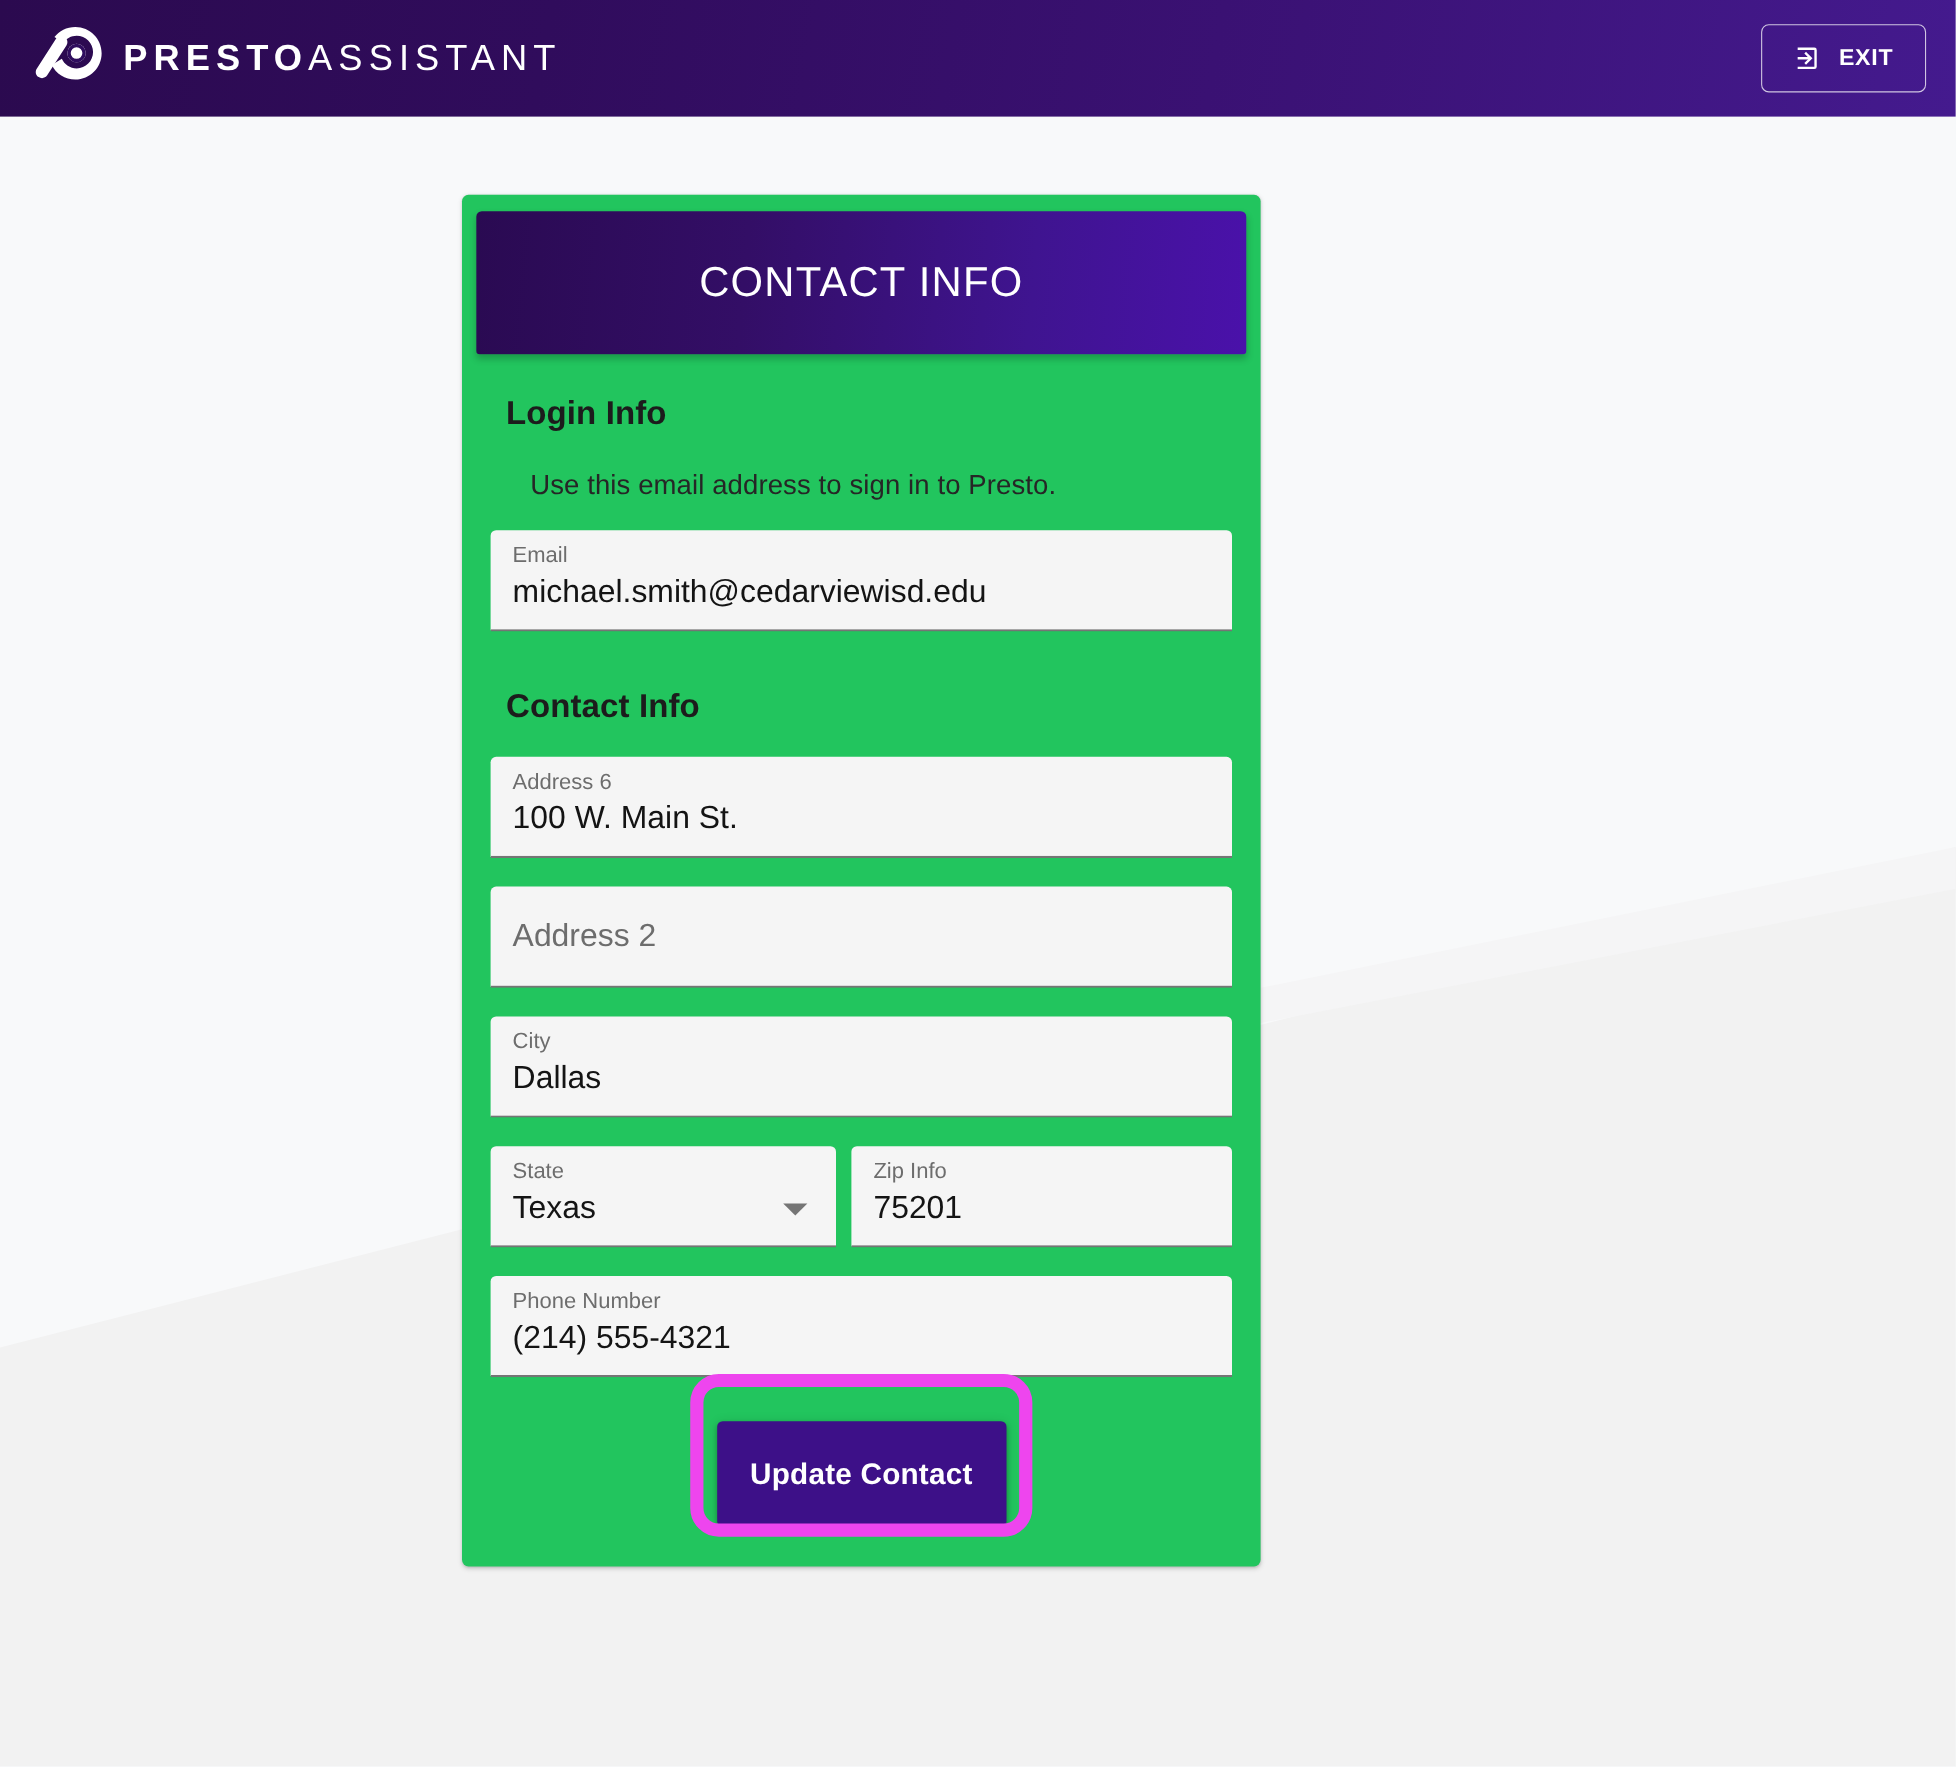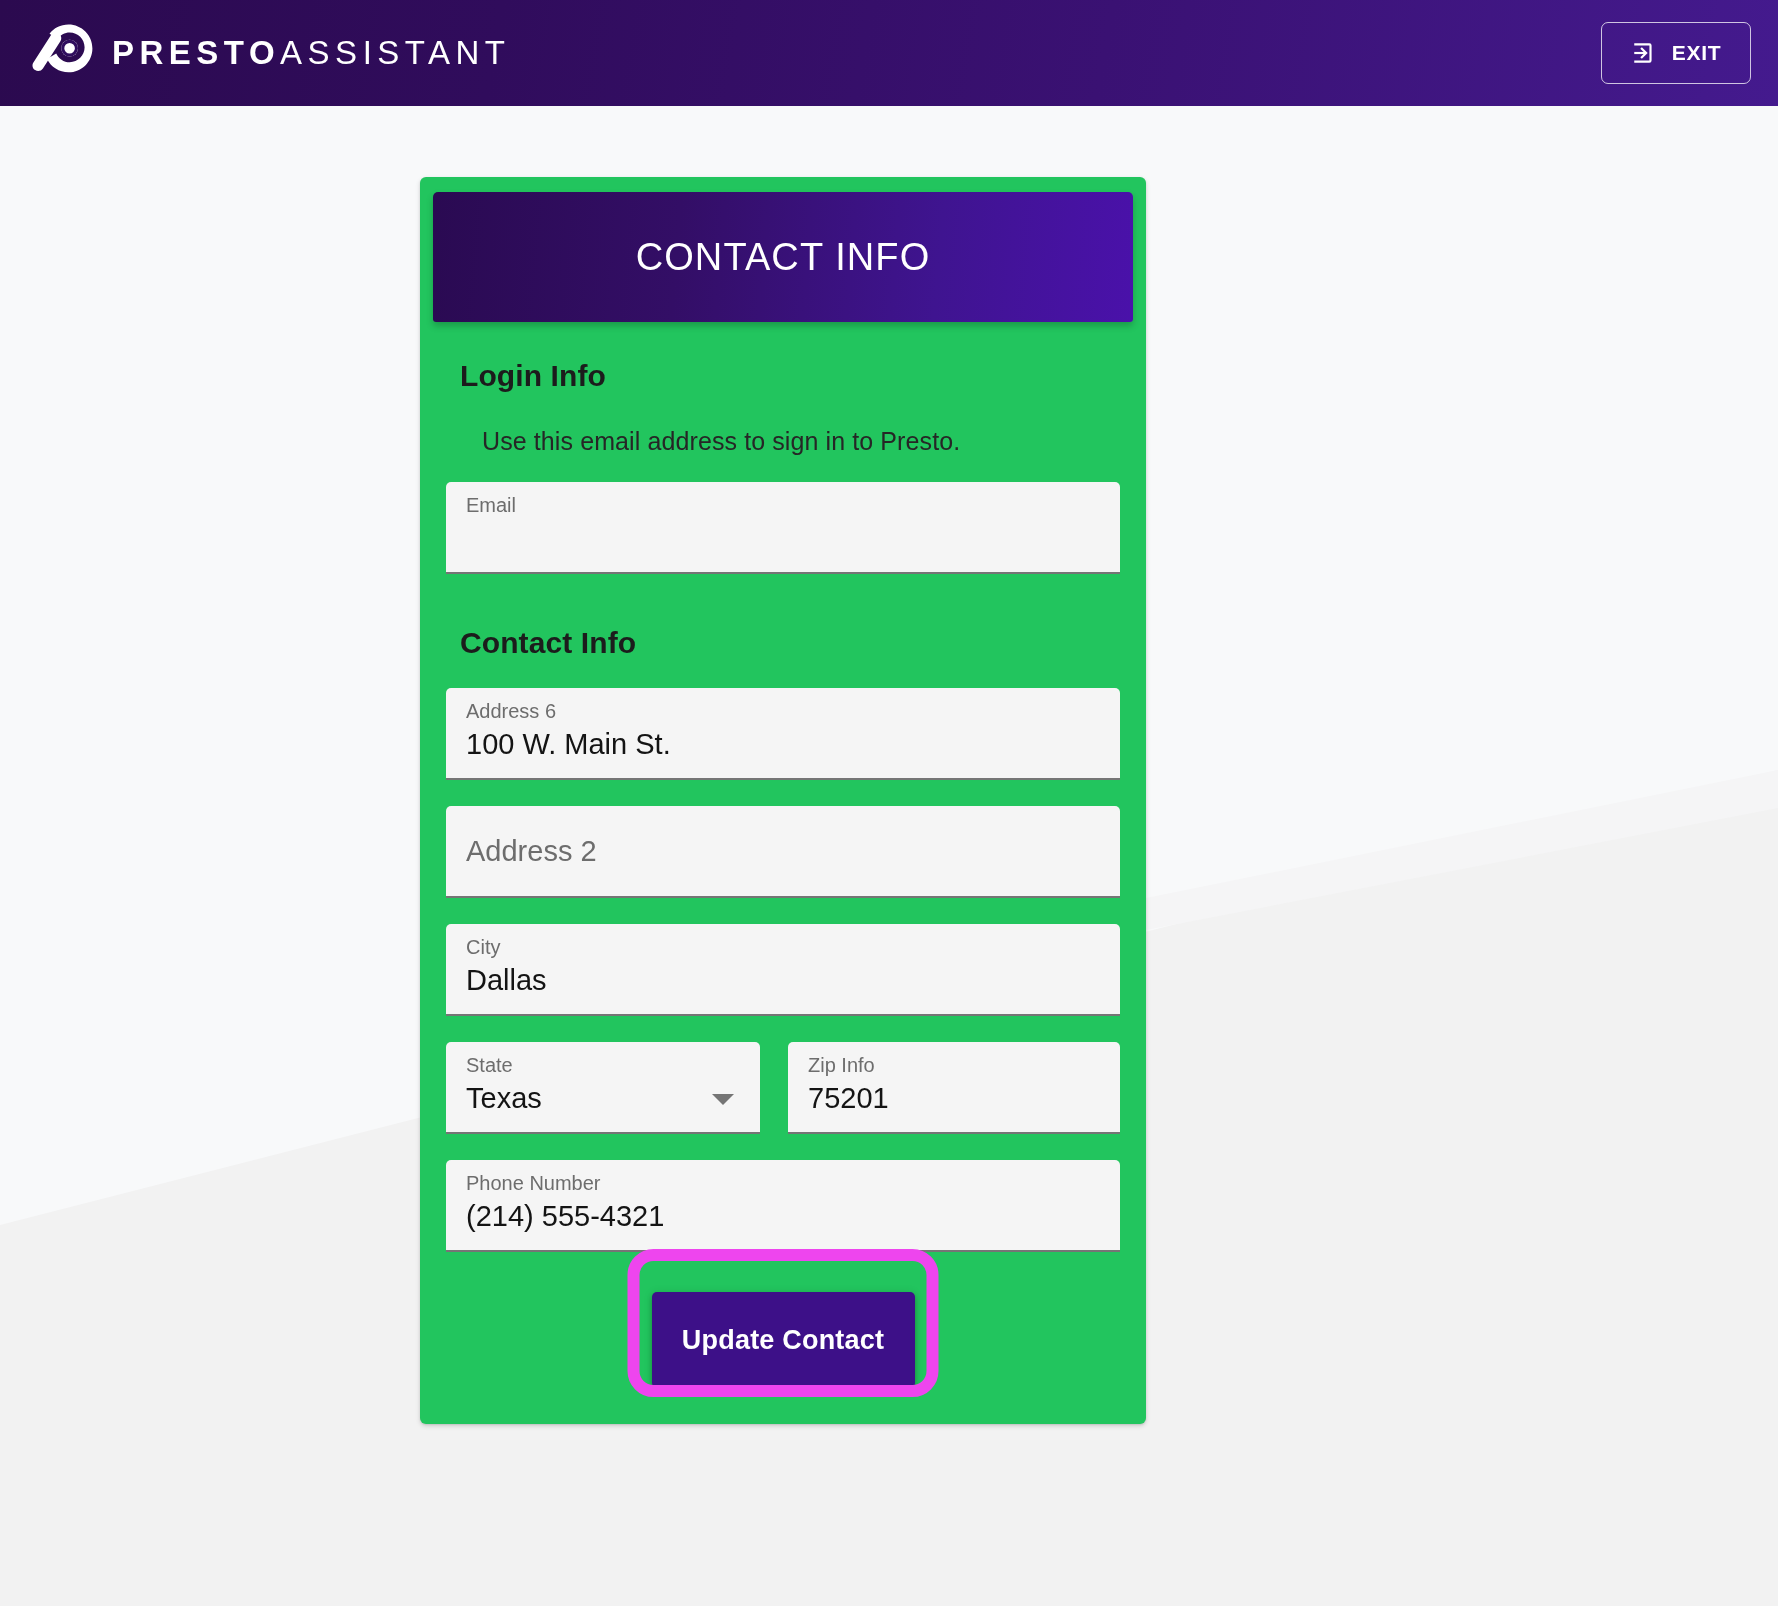--- a/index.html
+++ b/index.html
@@ -157,21 +157,21 @@
     display: flex;
     align-items: center;
   }
   .field.empty .f-placeholder {
     font-size: 29px;
     color: #6d6d6d;
   }
 
   #row-state-zip {
     display: flex;
-    gap: 28px;
+    gap: 14px;
     margin-top: 26px;
   }
   #row-state-zip > .field { margin-top: 0; }
   #field-state { flex: 0 0 314px; }
   #field-zip { flex: 1 1 auto; }
 
   .select-arrow {
     position: absolute;
     right: 26px;
     bottom: 27px;
@@ -260,20 +260,21 @@
   </div>
 
   <div class="card-body">
 
     <h2 class="section-heading">Login Info</h2>
 
     <p class="helper-text">Use this email address to sign in to Presto.</p>
 
     <div class="field">
       <span class="f-label">Email</span>
+      <span class="f-value">michael.smith@cedarviewisd.edu</span>
     </div>
 
     <h2 class="section-heading" style="margin-top:52px;">Contact Info</h2>
 
     <div class="field" style="margin-top:28px;">
       <span class="f-label">Address 6</span>
       <span class="f-value">100 W. Main St.</span>
     </div>
 
     <div class="field empty">

